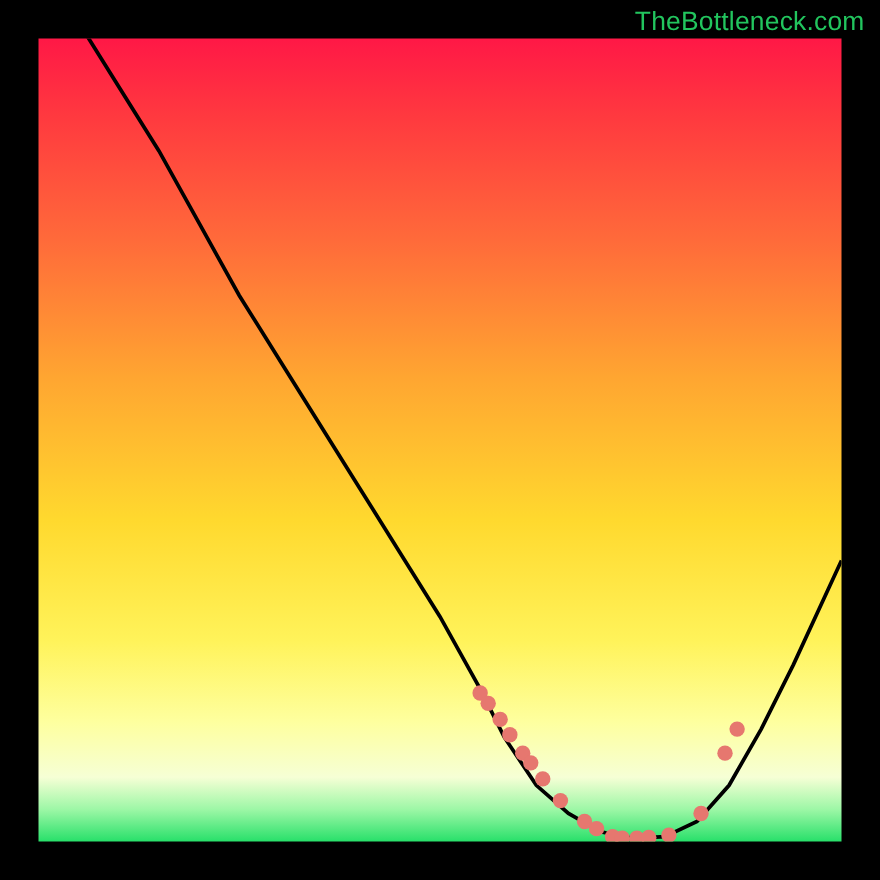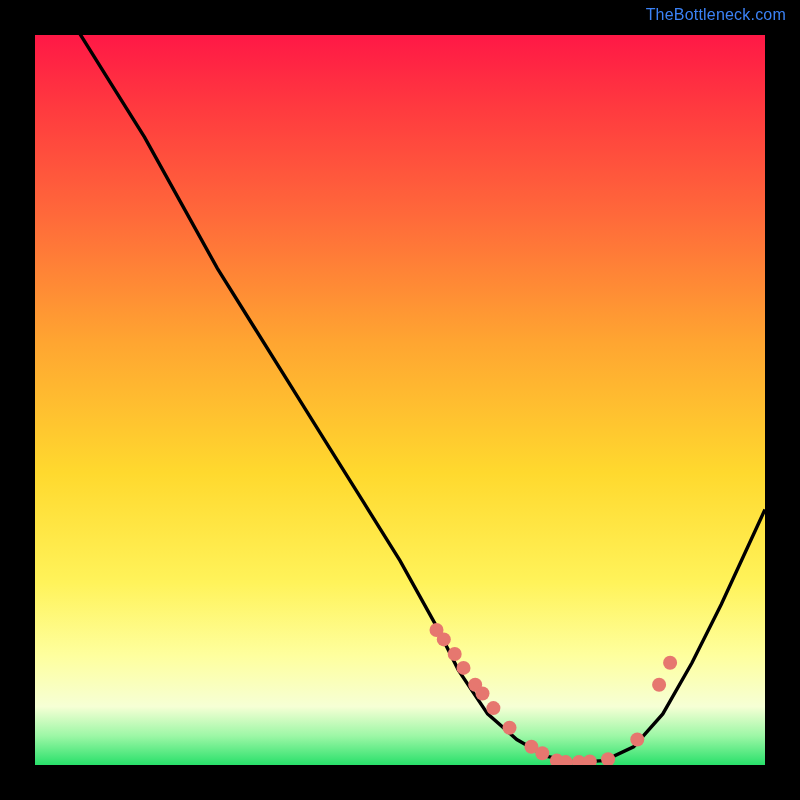--- a/index.html
+++ b/index.html
@@ -16,22 +16,22 @@
     left: 0;
     top: 0;
     width: 800px;
     height: 800px;
     background: #000;
   }
   .watermark {
     position: absolute;
     top: 6px;
     right: 14px;
-    color: #3b82f6;
-    font-size: 16px;
+    color: #22c55e;
+    font-size: 24px;
     font-weight: 500;
     letter-spacing: 0.2px;
     z-index: 50;
   }
   .plot {
     position: absolute;
     left: 35px;
     top: 35px;
     width: 730px;
     height: 730px;

